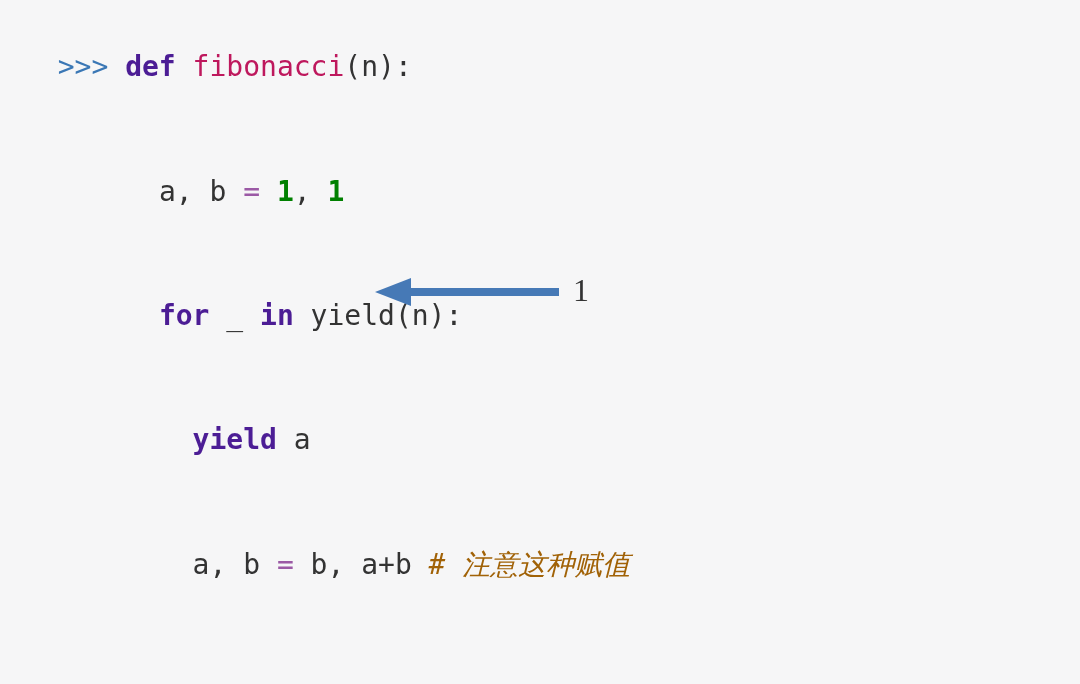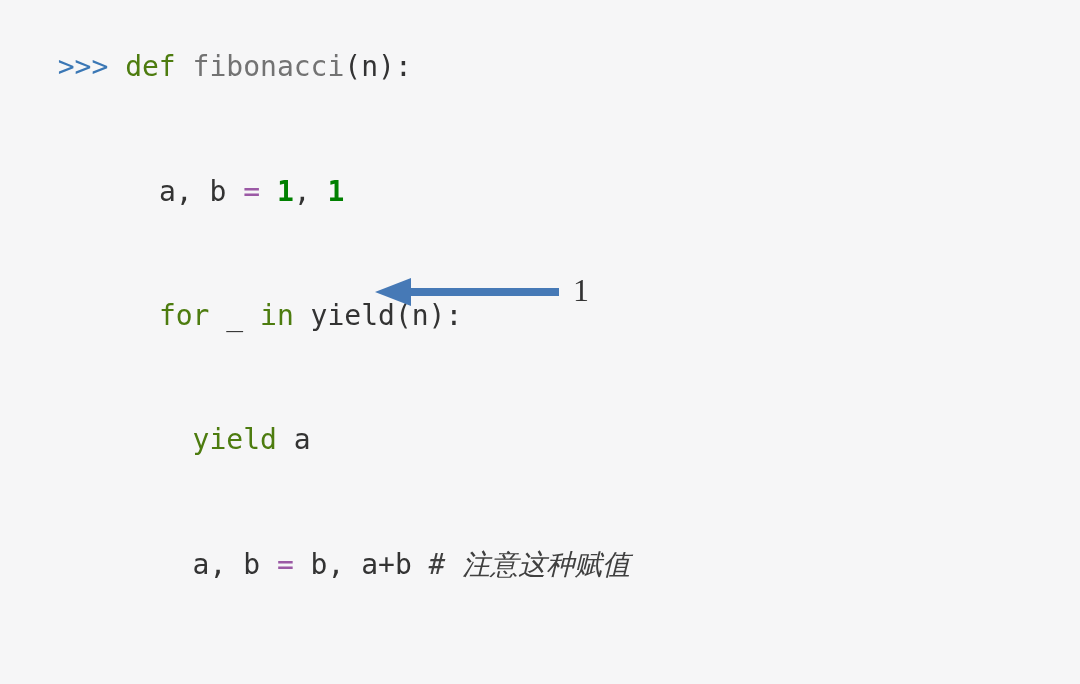--- a/index.html
+++ b/index.html
@@ -20,26 +20,26 @@
     }
     .code-line {
       white-space: pre;
       margin-bottom: 36px;
       color: #333;
     }
     .code-line.tight {
       margin-bottom: 46px;
     }
     .prompt { color: #3a77b5; }
-    .keyword { color: #4d7c0f; font-weight: 400; }
-    .func { color: #737373; }
+    .keyword { color: #4c1d95; font-weight: 700; }
+    .func { color: #be185d; }
     .num { color: #008000; font-weight: 600; }
     .op { color: #9b59a5; }
     .plain { color: #333; }
-    .comment { color: #404040; font-style: italic; }
+    .comment { color: #a16207; font-style: italic; }
     .annotation-arrow {
       position: absolute;
       left: 371px;
       top: 270px;
       display: flex;
       align-items: center;
     }
     .arrow-svg {
       width: 190px;
       height: 38px;

